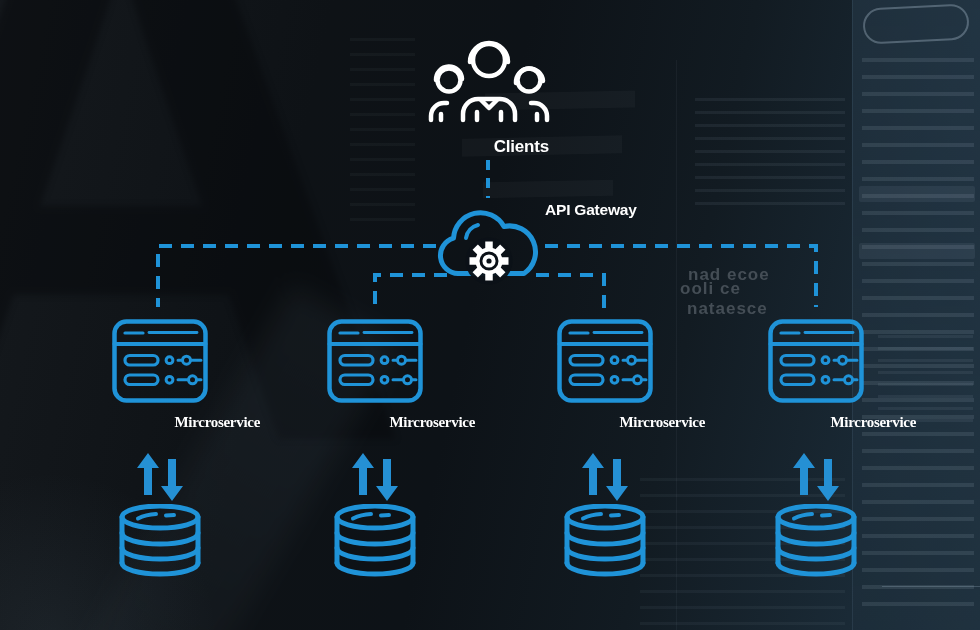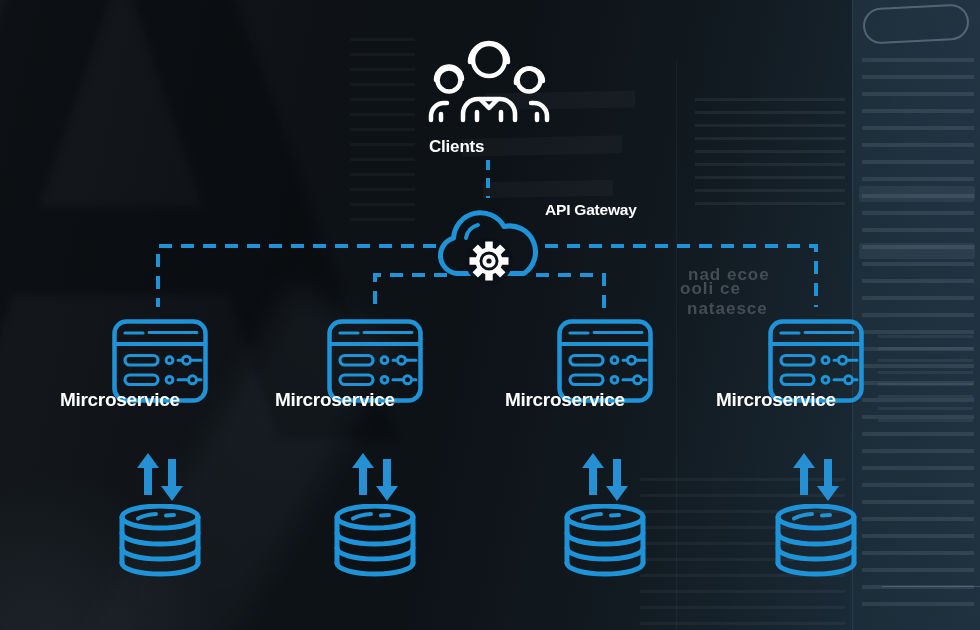--- a/index.html
+++ b/index.html
@@ -49,26 +49,26 @@
   .cb4{left:350px;top:38px;width:65px;height:195px;background:repeating-linear-gradient(to bottom,rgba(160,180,195,.05) 0 3px,transparent 3px 15px);}
   .mirror-word{
     position:absolute;color:#4d565e;opacity:.85;font-size:17px;font-weight:600;
     letter-spacing:1px;filter:blur(.5px);user-select:none;
   }
   .thinline{position:absolute;left:882px;top:586px;width:98px;height:1px;background:rgba(190,215,230,.22);}
   
   .connectors{position:absolute;left:0;top:0;pointer-events:none;}
   .abs{position:absolute;}
   .label{
-    position:absolute;color:#ffffff;font-weight:700;text-align:left;
+    position:absolute;color:#ffffff;font-weight:700;text-align:right;
     letter-spacing:-.2px;
   }
   .clients-label{left:429px;top:137px;width:120px;font-size:17px;}
   .gateway-label{left:545px;top:201px;font-size:15.5px;text-align:center;}
-  .service-label{top:389px;width:200px;font-size:19px;letter-spacing:-.3px;}
+  .service-label{top:414px;width:200px;font-size:15px;letter-spacing:-.3px;font-family:Liberation Serif, serif;}
 </style>
 </head>
 <body>
 
 <div class="stage">
 
   <span class="watermark">A</span>
   <div class="leg-highlight"></div>
   <div class="corner-glow"></div>
 

